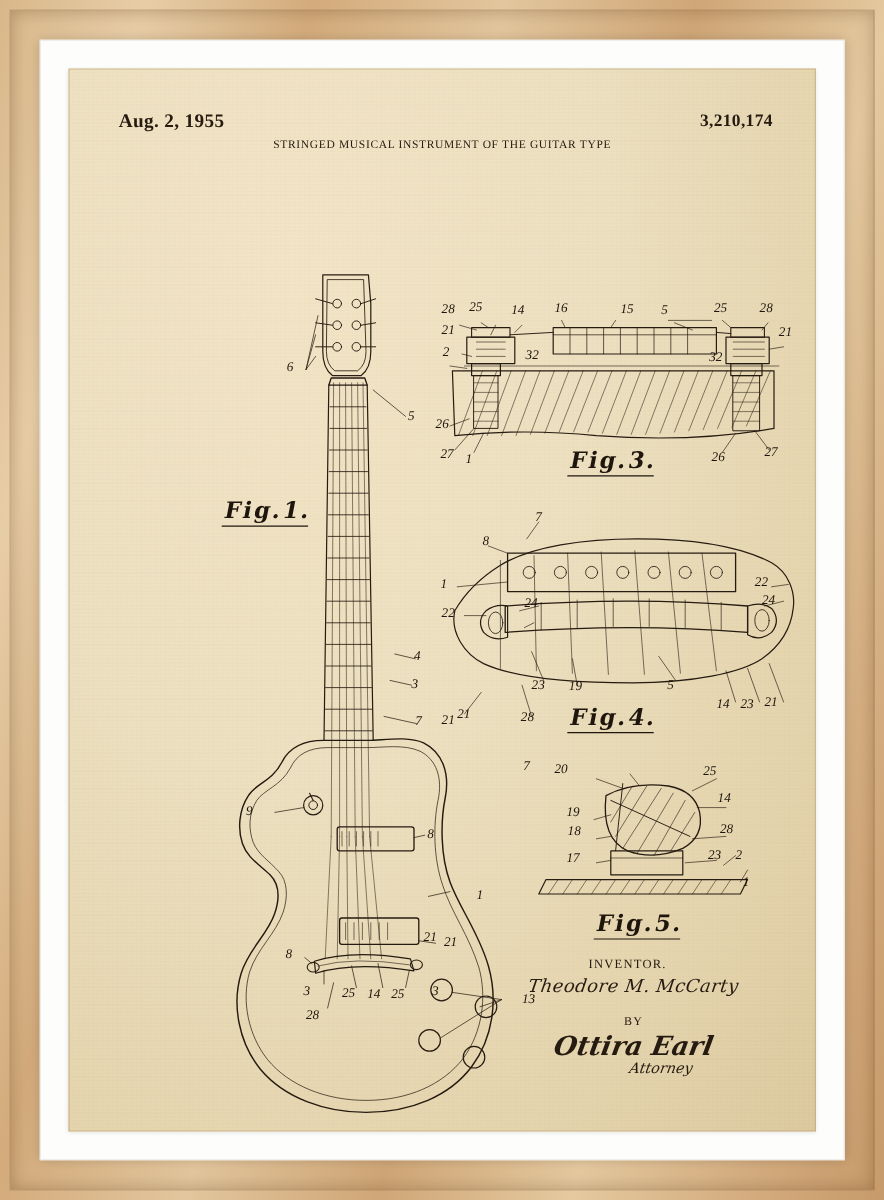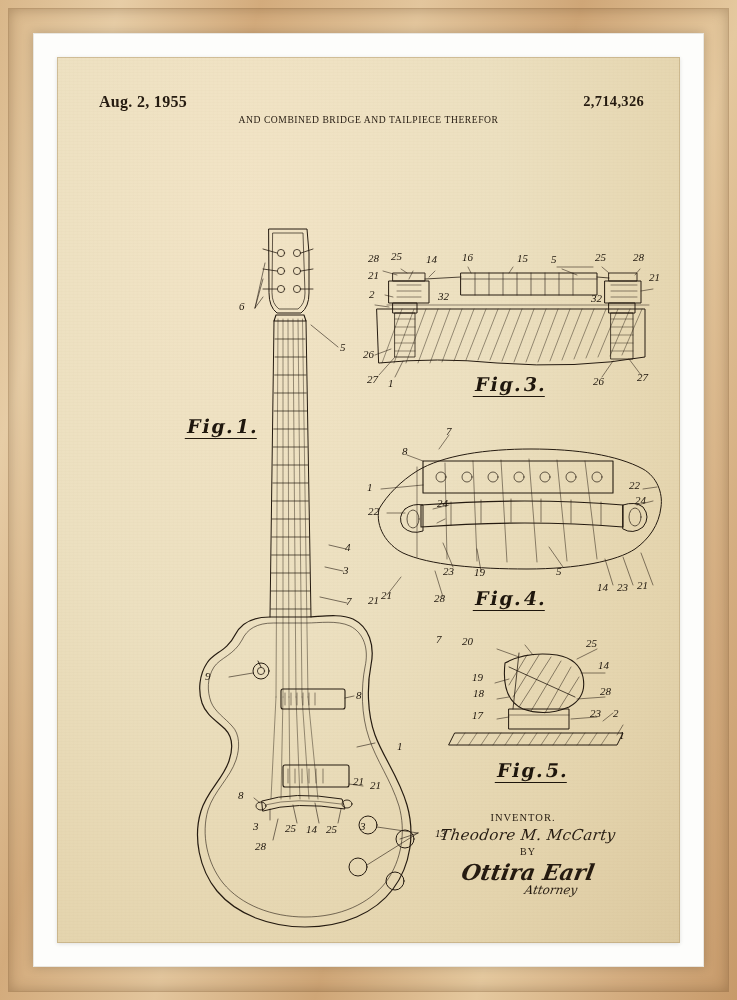--- a/index.html
+++ b/index.html
@@ -65,21 +65,21 @@
 
   .num{position:absolute;font-family:"Liberation Serif",serif;font-style:italic;font-size:11px;color:#1d150c;}
 
   
   .sig{position:absolute;right:22px;bottom:46px;width:260px;text-align:center;}
   .sig .inv{font-size:10.5px;letter-spacing:1px;text-align:center;margin-right:10px;}
   .sig .invname{
     font-family:"DejaVu Serif",serif;font-style:italic;font-size:15px;
     transform:skewX(-8deg);margin-top:3px;letter-spacing:.4px;
   }
-  .sig .by{font-size:10px;letter-spacing:1px;margin-top:2px;}
+  .sig .by{font-size:10px;letter-spacing:1px;margin-top:15px;}
   .sig .att{
     font-family:"DejaVu Serif",serif;font-style:italic;font-weight:bold;font-size:22px;
     transform:skewX(-10deg);margin-top:2px;
   }
   .sig .attlbl{
     font-family:"DejaVu Serif",serif;font-style:italic;font-size:12px;
     transform:skewX(-10deg);margin-top:-2px;margin-left:46px;
   }
 </style>
 </head>
@@ -87,23 +87,23 @@
 
 <div class="frame-outer">
   <div class="frame-bevel"></div>
 
   <div class="mat">
     <div class="paper">
 
       <div class="hdr">
         <div class="hdr-row1">
           <div class="date">Aug. 2, 1955</div>
-          <div class="patno">2,714,326</div>
+          <div class="patno">3,210,174</div>
         </div>
-        <div class="title2">AND COMBINED BRIDGE AND TAILPIECE THEREFOR</div>
+        <div class="title1">STRINGED MUSICAL INSTRUMENT OF THE GUITAR TYPE</div>
       </div>
 
       <div class="draw">
         <svg width="623" height="886" viewBox="0 0 623 886" fill="none" stroke="#241a10" stroke-width="1" stroke-linecap="round" stroke-linejoin="round">
 
           <g>
 
             <path d="M212 172 L250 172 L252 196 L252 236 Q252 250 244 256 L220 256 Q212 250 212 236 Z" fill="none"></path>
             <path d="M216 176 L246 176 L248 236 Q248 247 241 252 L222 252 Q215 247 215 236 Z" fill="none" stroke-width=".7"></path>
 

